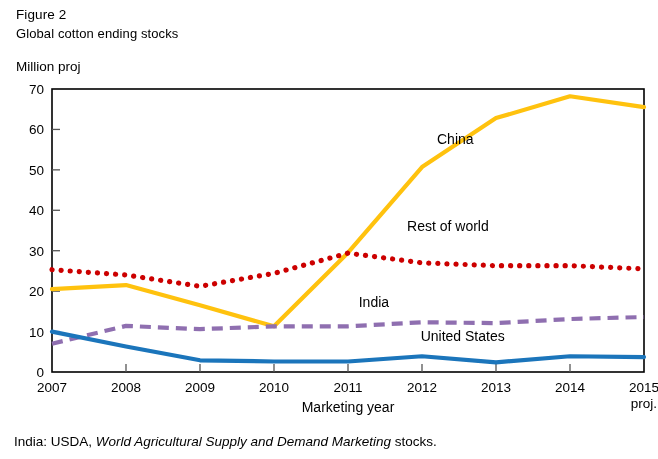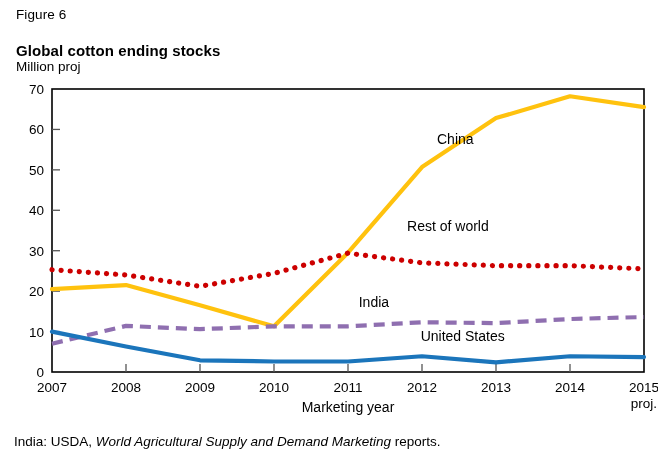--- a/index.html
+++ b/index.html
@@ -20,25 +20,24 @@
     left: 16px;
     top: 7px;
     font-size: 13.5px;
     line-height: 16px;
     letter-spacing: .1px;
   }
   #figure-title {
     position: absolute;
     left: 16px;
     top: 24px;
-    font-size: 15px;
-    font-weight: bold;
+    font-size: 13px;
+    font-weight: normal;
     line-height: 20px;
     letter-spacing: .1px;
-    margin-top: 17px;
   }
   #y-axis-title {
     position: absolute;
     left: 16px;
     top: 59px;
     font-size: 13.5px;
     line-height: 16px;
   }
   #plot-wrap {
     position: absolute;
@@ -73,21 +72,21 @@
     top: 433px;
     font-size: 13.5px;
     line-height: 17px;
     white-space: nowrap;
   }
   #source-note .it { font-style: italic; }
 </style>
 </head>
 <body>
 
-<div id="figure-label">Figure 6</div>
+<div id="figure-label">Figure 2</div>
 <div id="figure-title">Global cotton ending stocks</div>
 <div id="y-axis-title">Million proj</div>
 
 <div id="plot-wrap">
   <svg id="chart-svg" viewBox="0 0 658 459">
     <g id="plot-frame">
       <rect x="52" y="89" width="592" height="283" fill="#ffffff" stroke="#000000" stroke-width="1.6"></rect>
     </g>
     <g id="y-ticks">
         <line x1="52" y1="331.57142857142856" x2="60" y2="331.57142857142856" stroke="#555" stroke-width="1.3"></line>
@@ -137,13 +136,13 @@
     <g id="series-labels">
         <text x="455.30000000000337" y="143.57857142857142" text-anchor="middle" class="series-label">China</text>
         <text x="447.89999999999327" y="230.5" text-anchor="middle" class="series-label">Rest of world</text>
         <text x="373.89999999999327" y="306.5057142857143" text-anchor="middle" class="series-label">India</text>
         <text x="462.69999999999663" y="341.2742857142857" text-anchor="middle" class="series-label">United States</text>
       </g>
     <text id="x-axis-title" class="x-axis-title" x="348" y="412" text-anchor="middle">Marketing year</text>
   </svg>
 </div>
 
-<div id="source-note"><span>India:  USDA, </span><span class="it">World Agricultural Supply and Demand Marketing</span><span> reports.</span></div>
+<div id="source-note"><span>India:  USDA, </span><span class="it">World Agricultural Supply and Demand Marketing</span><span> stocks.</span></div>
 
 </body></html>

